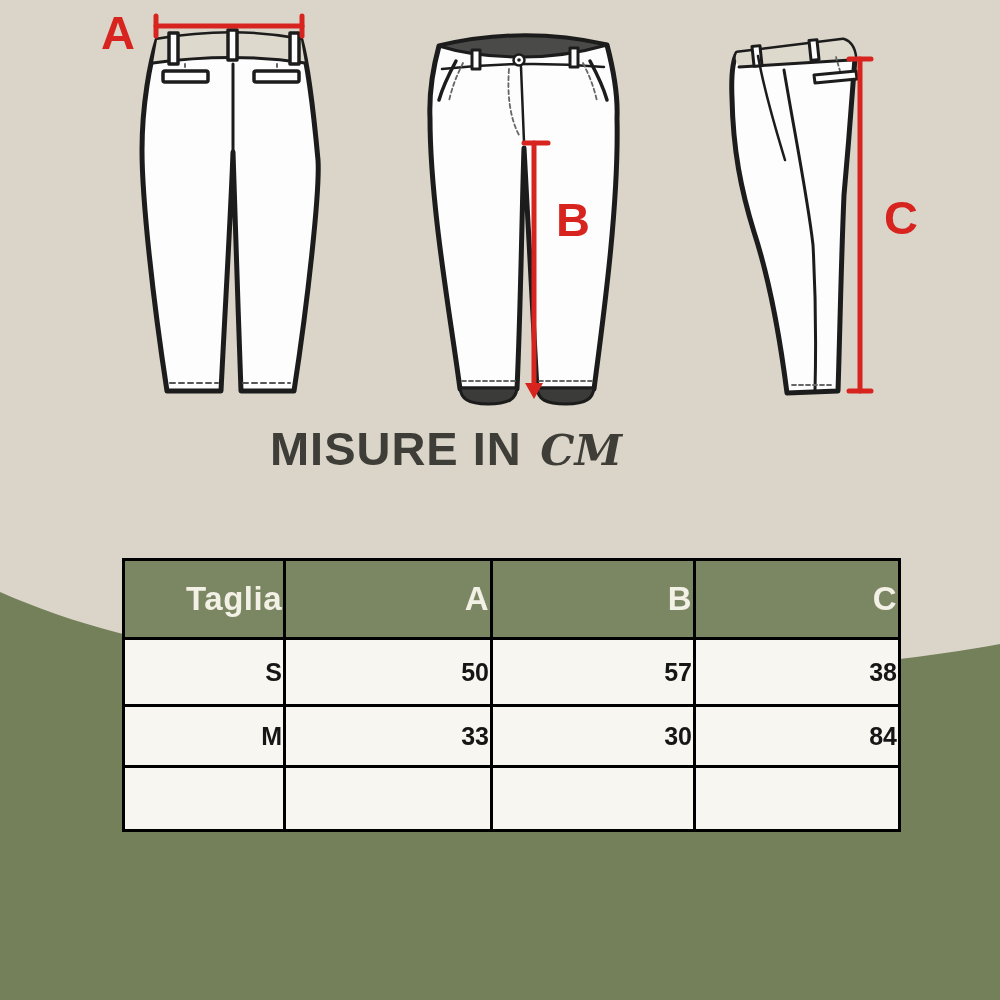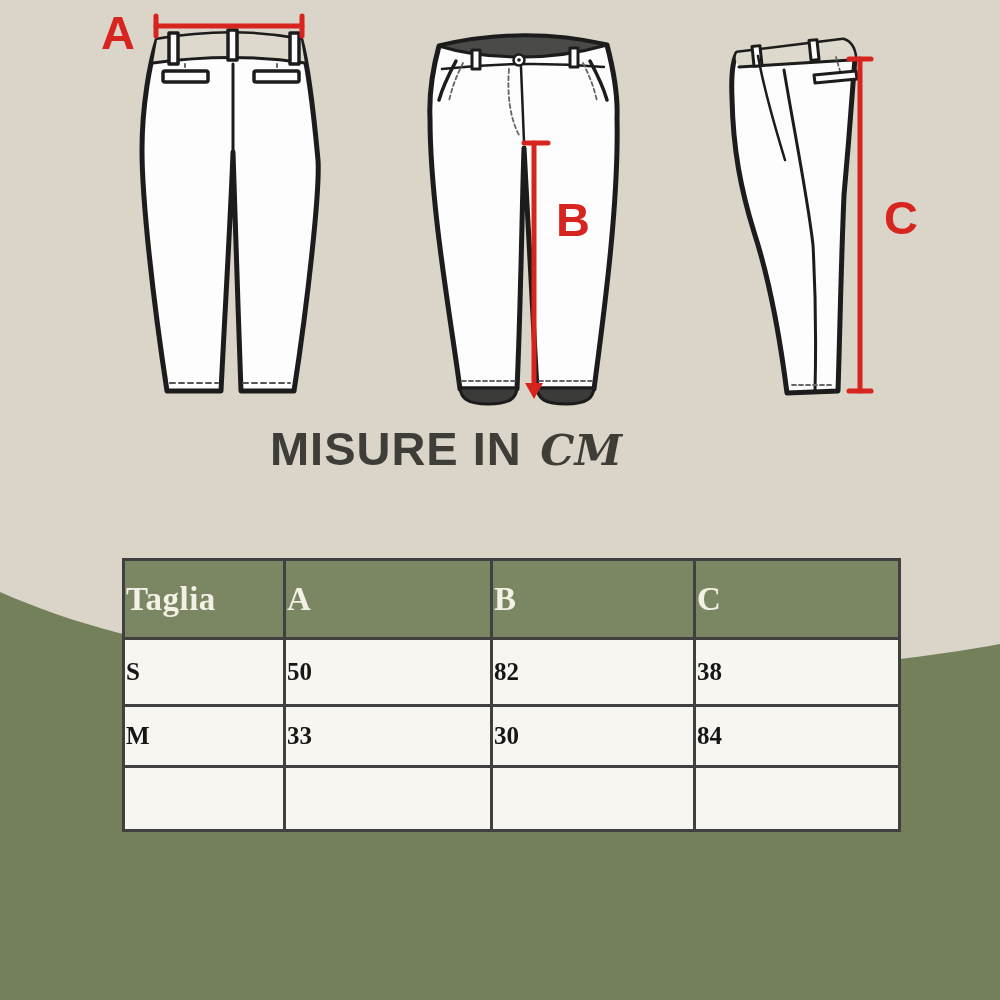--- a/index.html
+++ b/index.html
@@ -24,22 +24,22 @@
   .title-main{font-size:47px;font-weight:900;letter-spacing:1px;vertical-align:baseline;}
   .title-unit{
     font-family:"DejaVu Serif", serif;font-style:italic;font-weight:700;
     font-size:43px;margin-left:14px;vertical-align:baseline;
   }
   table.size-table{
     position:absolute;left:122px;top:558px;width:776px;
     border-collapse:collapse;table-layout:fixed;
   }
   .size-table th,.size-table td{
-    border:3px solid #404040;text-align:left;vertical-align:middle;
-    font-family:Liberation Serif, serif;
+    border:3px solid #000000;text-align:right;vertical-align:middle;
+    font-family:Liberation Sans, sans-serif;
   }
   .size-table th{
     background:#7b8663;color:#f3f0e6;font-size:33px;font-weight:700;
     height:74px;letter-spacing:0.5px;
   }
   .size-table td{
     background:#f7f6f0;color:#161616;font-size:25px;font-weight:700;
   }
   .row-s td{height:62px;}
   .row-m td{height:56px;}
@@ -150,21 +150,21 @@
         <th>Taglia</th>
         <th>A</th>
         <th>B</th>
         <th>C</th>
       </tr>
     </thead>
     <tbody>
       <tr class="row-s">
         <td>S</td>
         <td>50</td>
-        <td>82</td>
+        <td>57</td>
         <td>38</td>
       </tr>
       <tr class="row-m">
         <td>M</td>
         <td>33</td>
         <td>30</td>
         <td>84</td>
       </tr>
       <tr class="row-empty">
         <td></td>

